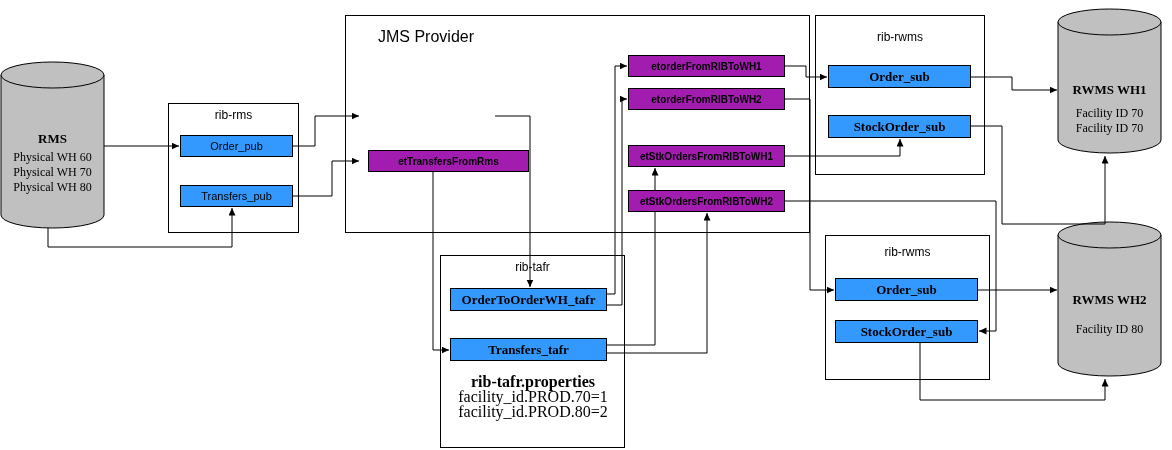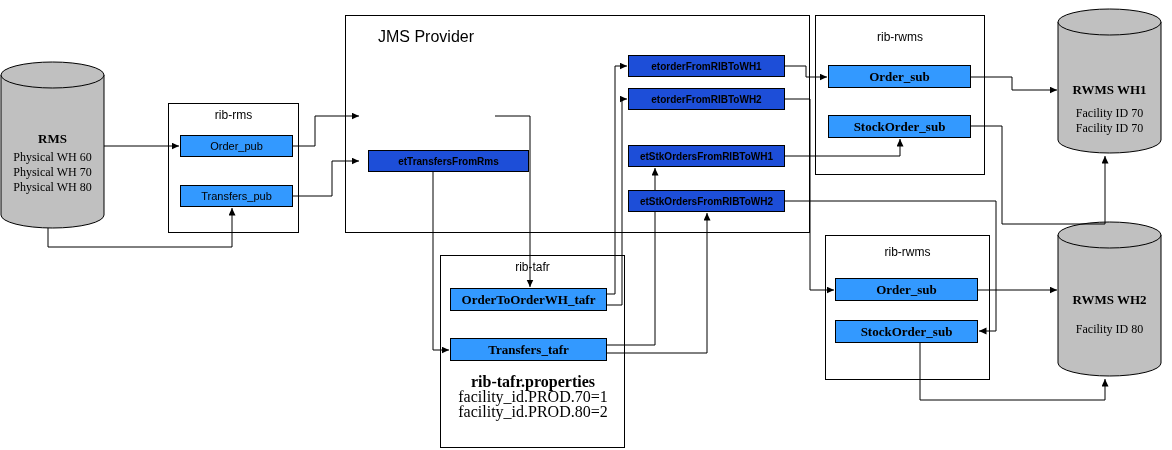--- a/index.html
+++ b/index.html
@@ -20,21 +20,21 @@
   #box-rwms2    { left:825px; top:235px; width:165px; height:145px; }
 
   
   svg.wires { position:absolute; left:0; top:0; z-index:2; pointer-events:none; }
   .w { fill:none; stroke:#000; stroke-width:1; }
   .cyl { fill:#c0c0c0; stroke:#000; stroke-width:1; }
 
   
   .node { position:absolute; z-index:3; border:1px solid #000; display:flex; align-items:center; justify-content:center; white-space:nowrap; }
   .blue  { background:#3399ff; }
-  .green { background:#1d4ed8; font-weight:bold; font-size:10px; font-family:"Liberation Sans",sans-serif; }
+  .green { background:#a21caf; font-weight:bold; font-size:10px; font-family:"Liberation Sans",sans-serif; }
   .sans  { font-size:11px; font-family:"Liberation Sans",sans-serif; }
   .boldserif { font-family:"Liberation Serif",serif; font-weight:bold; font-size:13px; }
   #n-order-pub        { left:180px; top:135px; width:113px; height:22px; }
   #n-transfers-pub    { left:180px; top:185px; width:113px; height:22px; }
   #n-etorderfromrms   { left:360px; top:105px; width:135px; height:22px; }
   #n-ettransfers      { left:368px; top:150px; width:161px; height:22px; }
   #n-etorder-wh1      { left:628px; top:55px;  width:157px; height:22px; }
   #n-etorder-wh2      { left:628px; top:88px;  width:157px; height:22px; }
   #n-etstk-wh1        { left:628px; top:145px; width:157px; height:22px; }
   #n-etstk-wh2        { left:628px; top:190px; width:157px; height:22px; }

